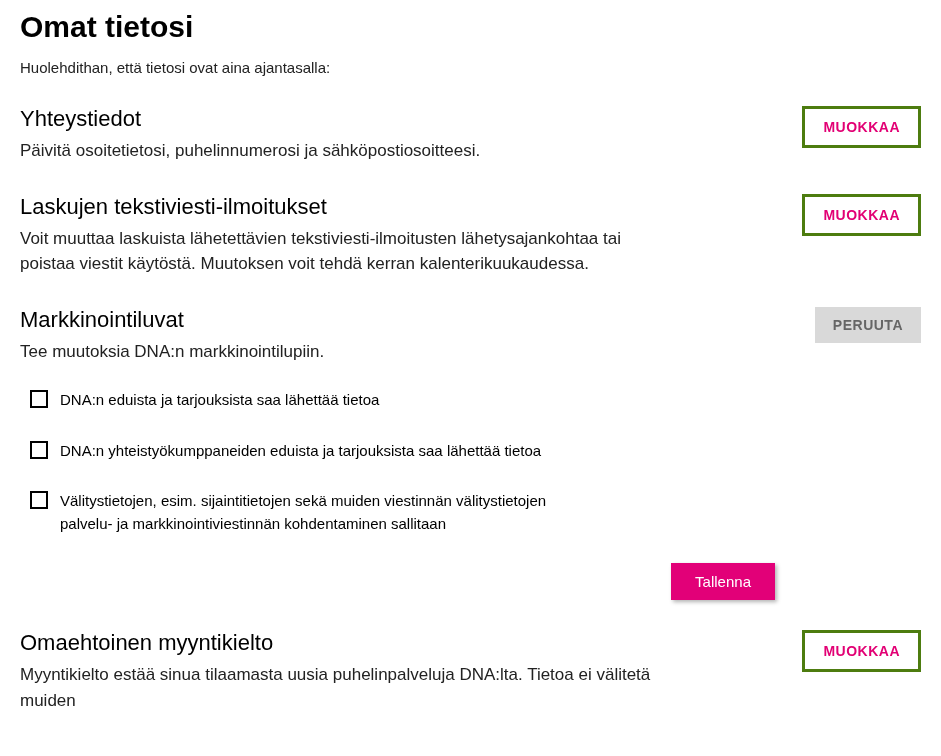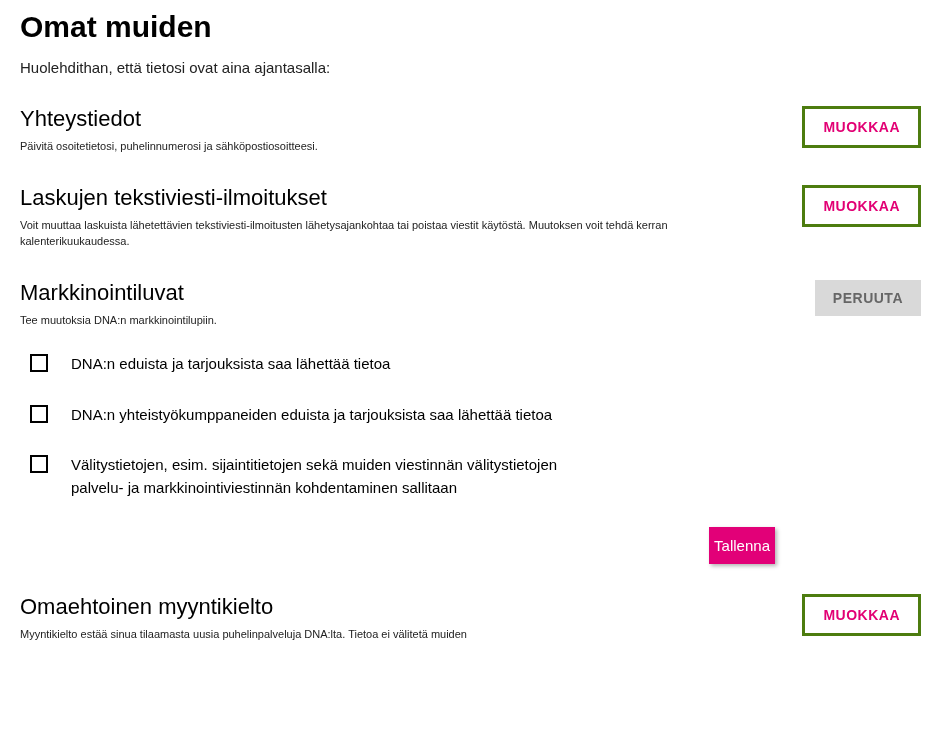--- a/index.html
+++ b/index.html
@@ -33,21 +33,21 @@
       display: flex;
       justify-content: space-between;
       align-items: flex-start;
     }
     .section-title {
       font-size: 22px;
       font-weight: 400;
       margin-bottom: 6px;
     }
     .section-desc {
-      font-size: 11px;
+      font-size: 17px;
       color: #222;
       max-width: 650px;
       line-height: 1.5;
     }
     .btn-edit {
       border: 3px solid #4d7c0f;
       background: #ffffff;
       color: #e20074;
       font-weight: 600;
       font-size: 14px;
@@ -66,21 +66,21 @@
       padding: 10px 18px;
       cursor: pointer;
       text-transform: uppercase;
     }
     .btn-save {
       border: none;
       background: #e20078;
       color: #ffffff;
       font-weight: 500;
       font-size: 15px;
-      padding: 10px 5px;
+      padding: 10px 24px;
       cursor: pointer;
       box-shadow: 2px 2px 4px rgba(0,0,0,0.3);
     }
     .checkbox-list {
       margin-top: 25px;
       padding-left: 10px;
     }
     .checkbox-item {
       display: flex;
       align-items: flex-start;
@@ -94,34 +94,33 @@
       flex-shrink: 0;
       margin-right: 12px;
       margin-top: 1px;
       cursor: pointer;
       background: #fff;
     }
     .checkbox-label {
       font-size: 15px;
       line-height: 1.5;
       cursor: pointer;
-      margin-left: 11px;
     }
     .save-row {
       display: flex;
       justify-content: flex-end;
       max-width: 755px;
       margin-top: 10px;
       margin-bottom: 30px;
     }
   </style>
 </head>
 <body>
 
-<h1>Omat muiden</h1>
+<h1>Omat tietosi</h1>
 <p class="subtitle">Huolehdithan, että tietosi ovat aina ajantasalla:</p>
 
 <div class="section">
   <div class="section-header">
     <div>
       <h2 class="section-title">Yhteystiedot</h2>
       <p class="section-desc">Päivitä osoitetietosi, puhelinnumerosi ja sähköpostiosoitteesi.</p>
     </div>
     <button class="btn-edit">MUOKKAA</button>
   </div>

